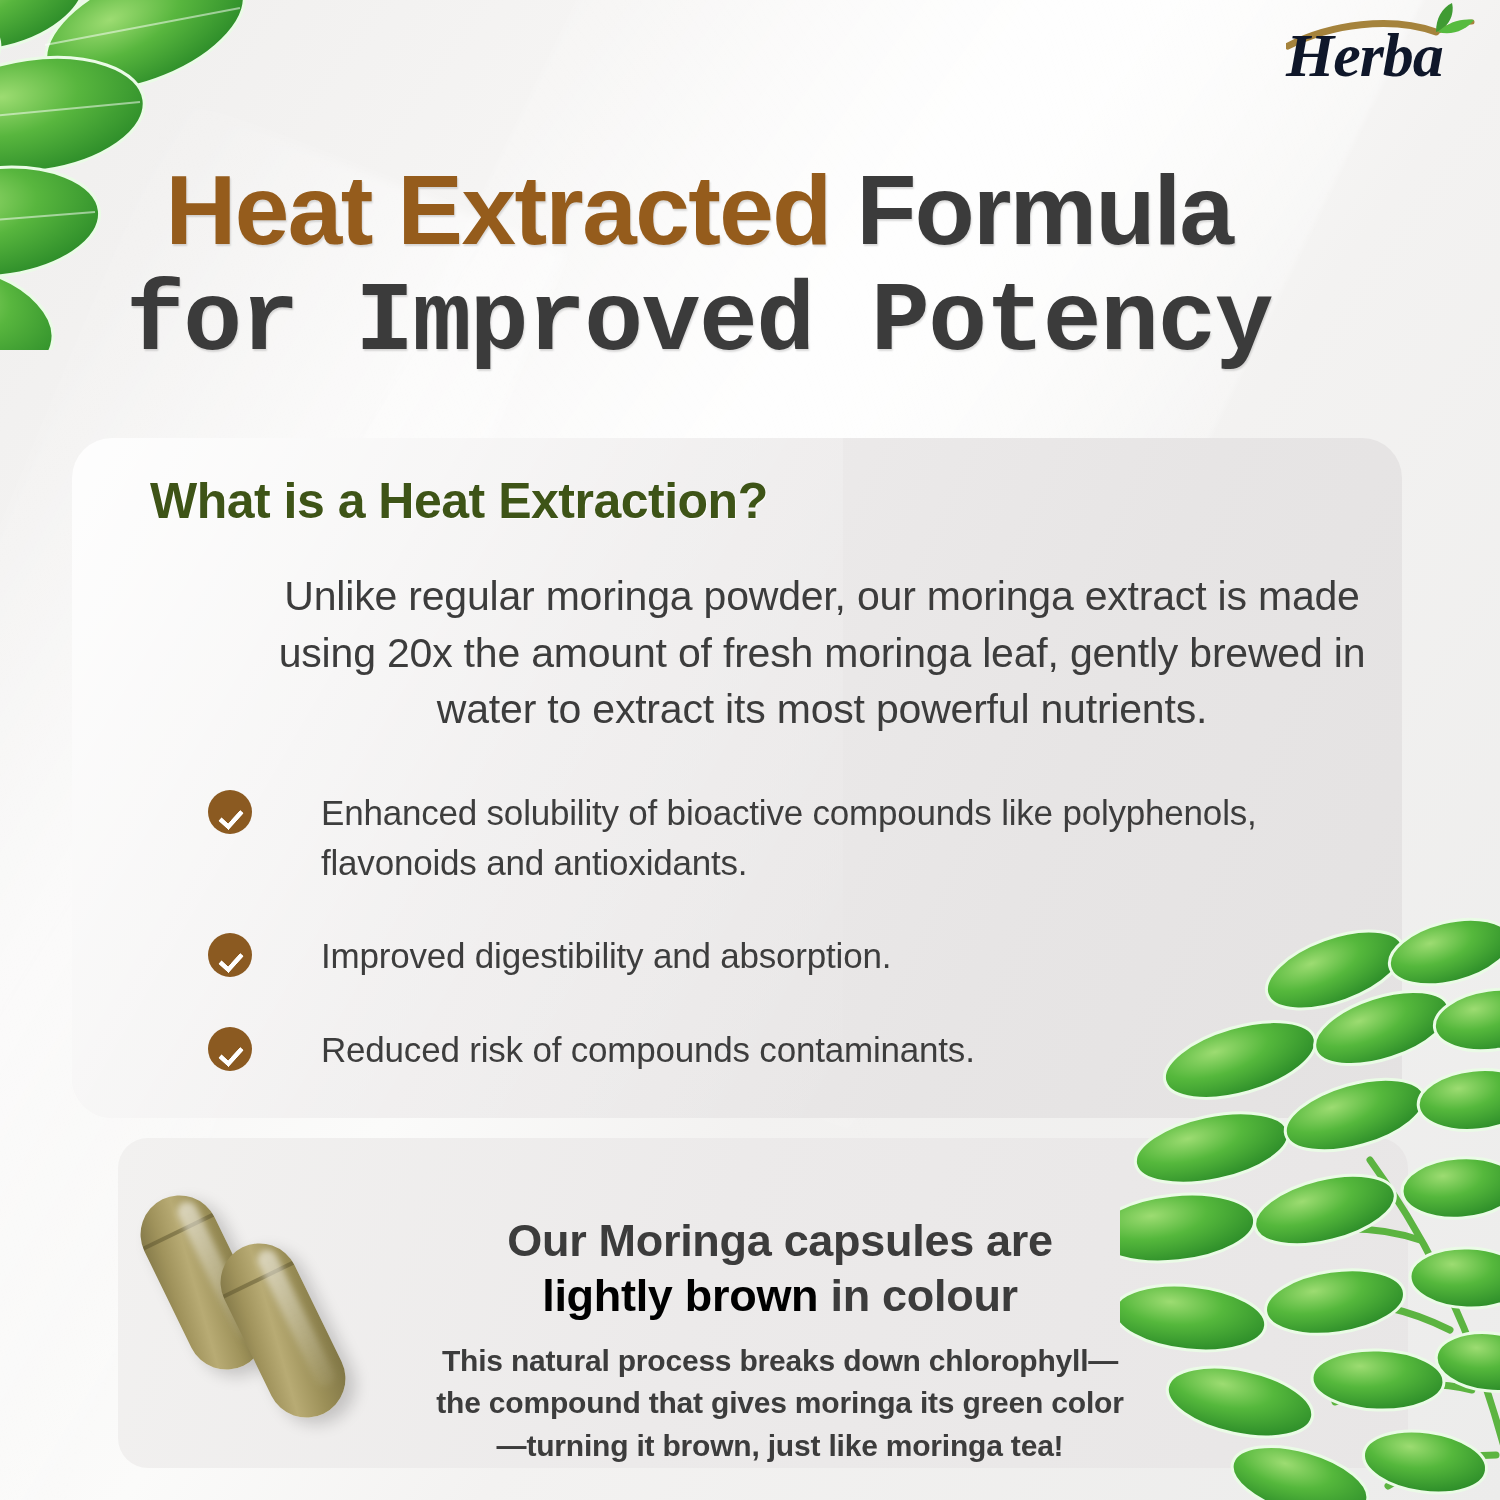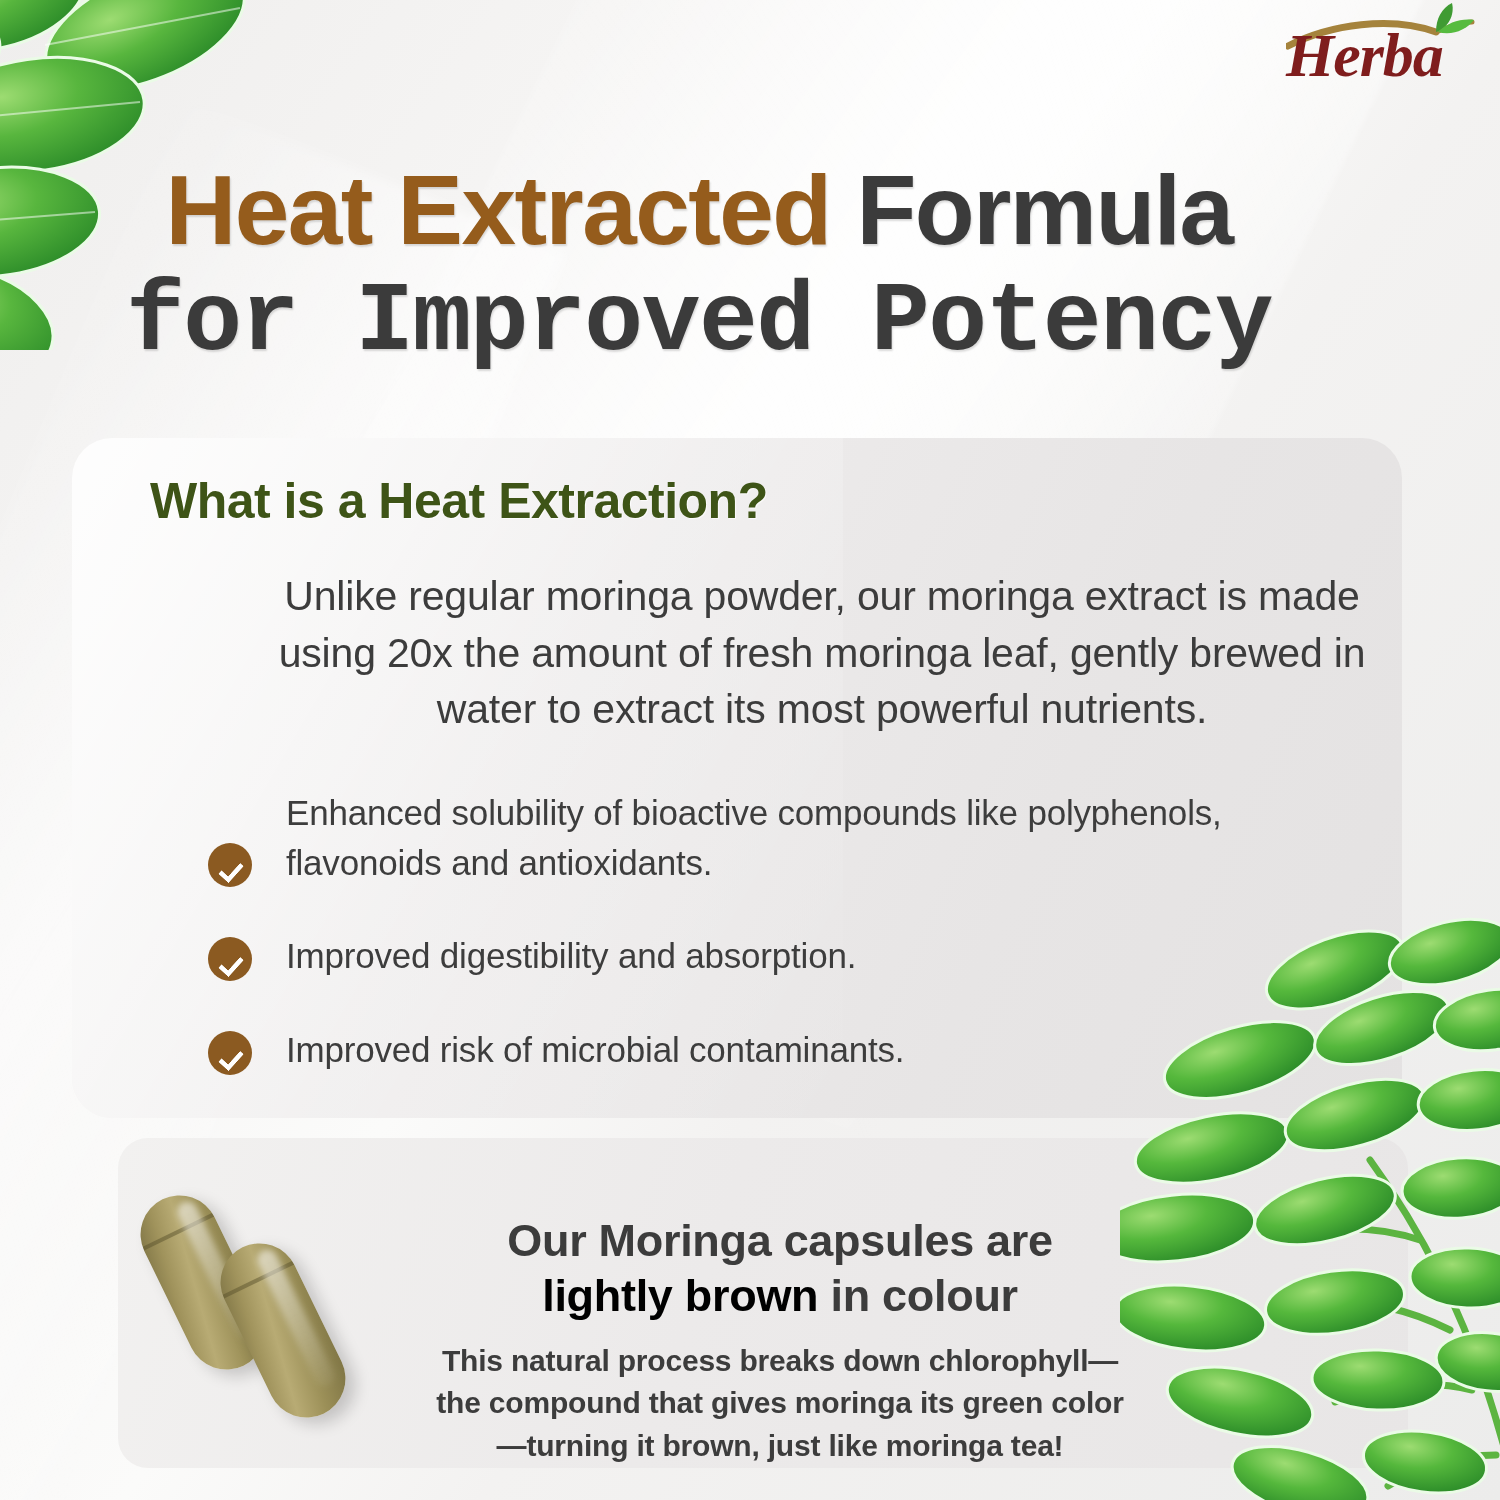--- a/index.html
+++ b/index.html
@@ -38,21 +38,21 @@
   .logo {
     position:absolute; top:6px; right:24px;
     width:190px; height:92px;
   }
   .logo-word {
     position:absolute; left:0; top:18px;
     width:190px;
     font-family:"Liberation Serif", serif;
     font-style:italic; font-weight:bold;
     font-size:62px; letter-spacing:-1px;
-    color:#7f1d1d; text-align:left;
+    color:#0f172a; text-align:left;
     line-height:1;
   }
 
   
   .headline {
     position:absolute; left:0; top:155px; width:1370px;
     text-align:center;
     font-family:"Liberation Sans Narrow","Liberation Sans", sans-serif;
     font-weight:bold;
     font-size:98px;
@@ -97,21 +97,21 @@
     font-family:"Liberation Sans Narrow","Liberation Sans", sans-serif;
     font-size:41px;
     line-height:1.38;
     color:#3c3c3c;
     letter-spacing:-.2px;
     margin-left:48px;
   }
 
   
   .bullets { position:absolute; left:208px; top:788px; width:1060px; }
-  .bullet { display:flex; align-items:flex-end; margin-bottom:44px; }
+  .bullet { display:flex; align-items:flex-start; margin-bottom:44px;gap:35px; }
   .bullet:last-child{ margin-bottom:0; }
   .check-icon {
     flex:0 0 auto;
     width:44px; height:44px;
     border-radius:50%;
     background:#8b5a21;
     position:relative;
     margin-top:2px;
   }
   .check-icon::before {
@@ -249,21 +249,21 @@
   <div class="bullet">
     <span class="check-icon"></span>
     <span class="bullet-text">Enhanced solubility of bioactive compounds like polyphenols, flavonoids and antioxidants.</span>
   </div>
   <div class="bullet">
     <span class="check-icon"></span>
     <span class="bullet-text">Improved digestibility and absorption.</span>
   </div>
   <div class="bullet">
     <span class="check-icon"></span>
-    <span class="bullet-text">Improved risk of microbial contaminants.</span>
+    <span class="bullet-text">Reduced risk of compounds contaminants.</span>
   </div>
 </div>
 
 <div class="bottom-card"></div>
 
 <div class="capsules">
   <div class="capsule capsule-a"></div>
   <div class="capsule capsule-b"></div>
 </div>
 

